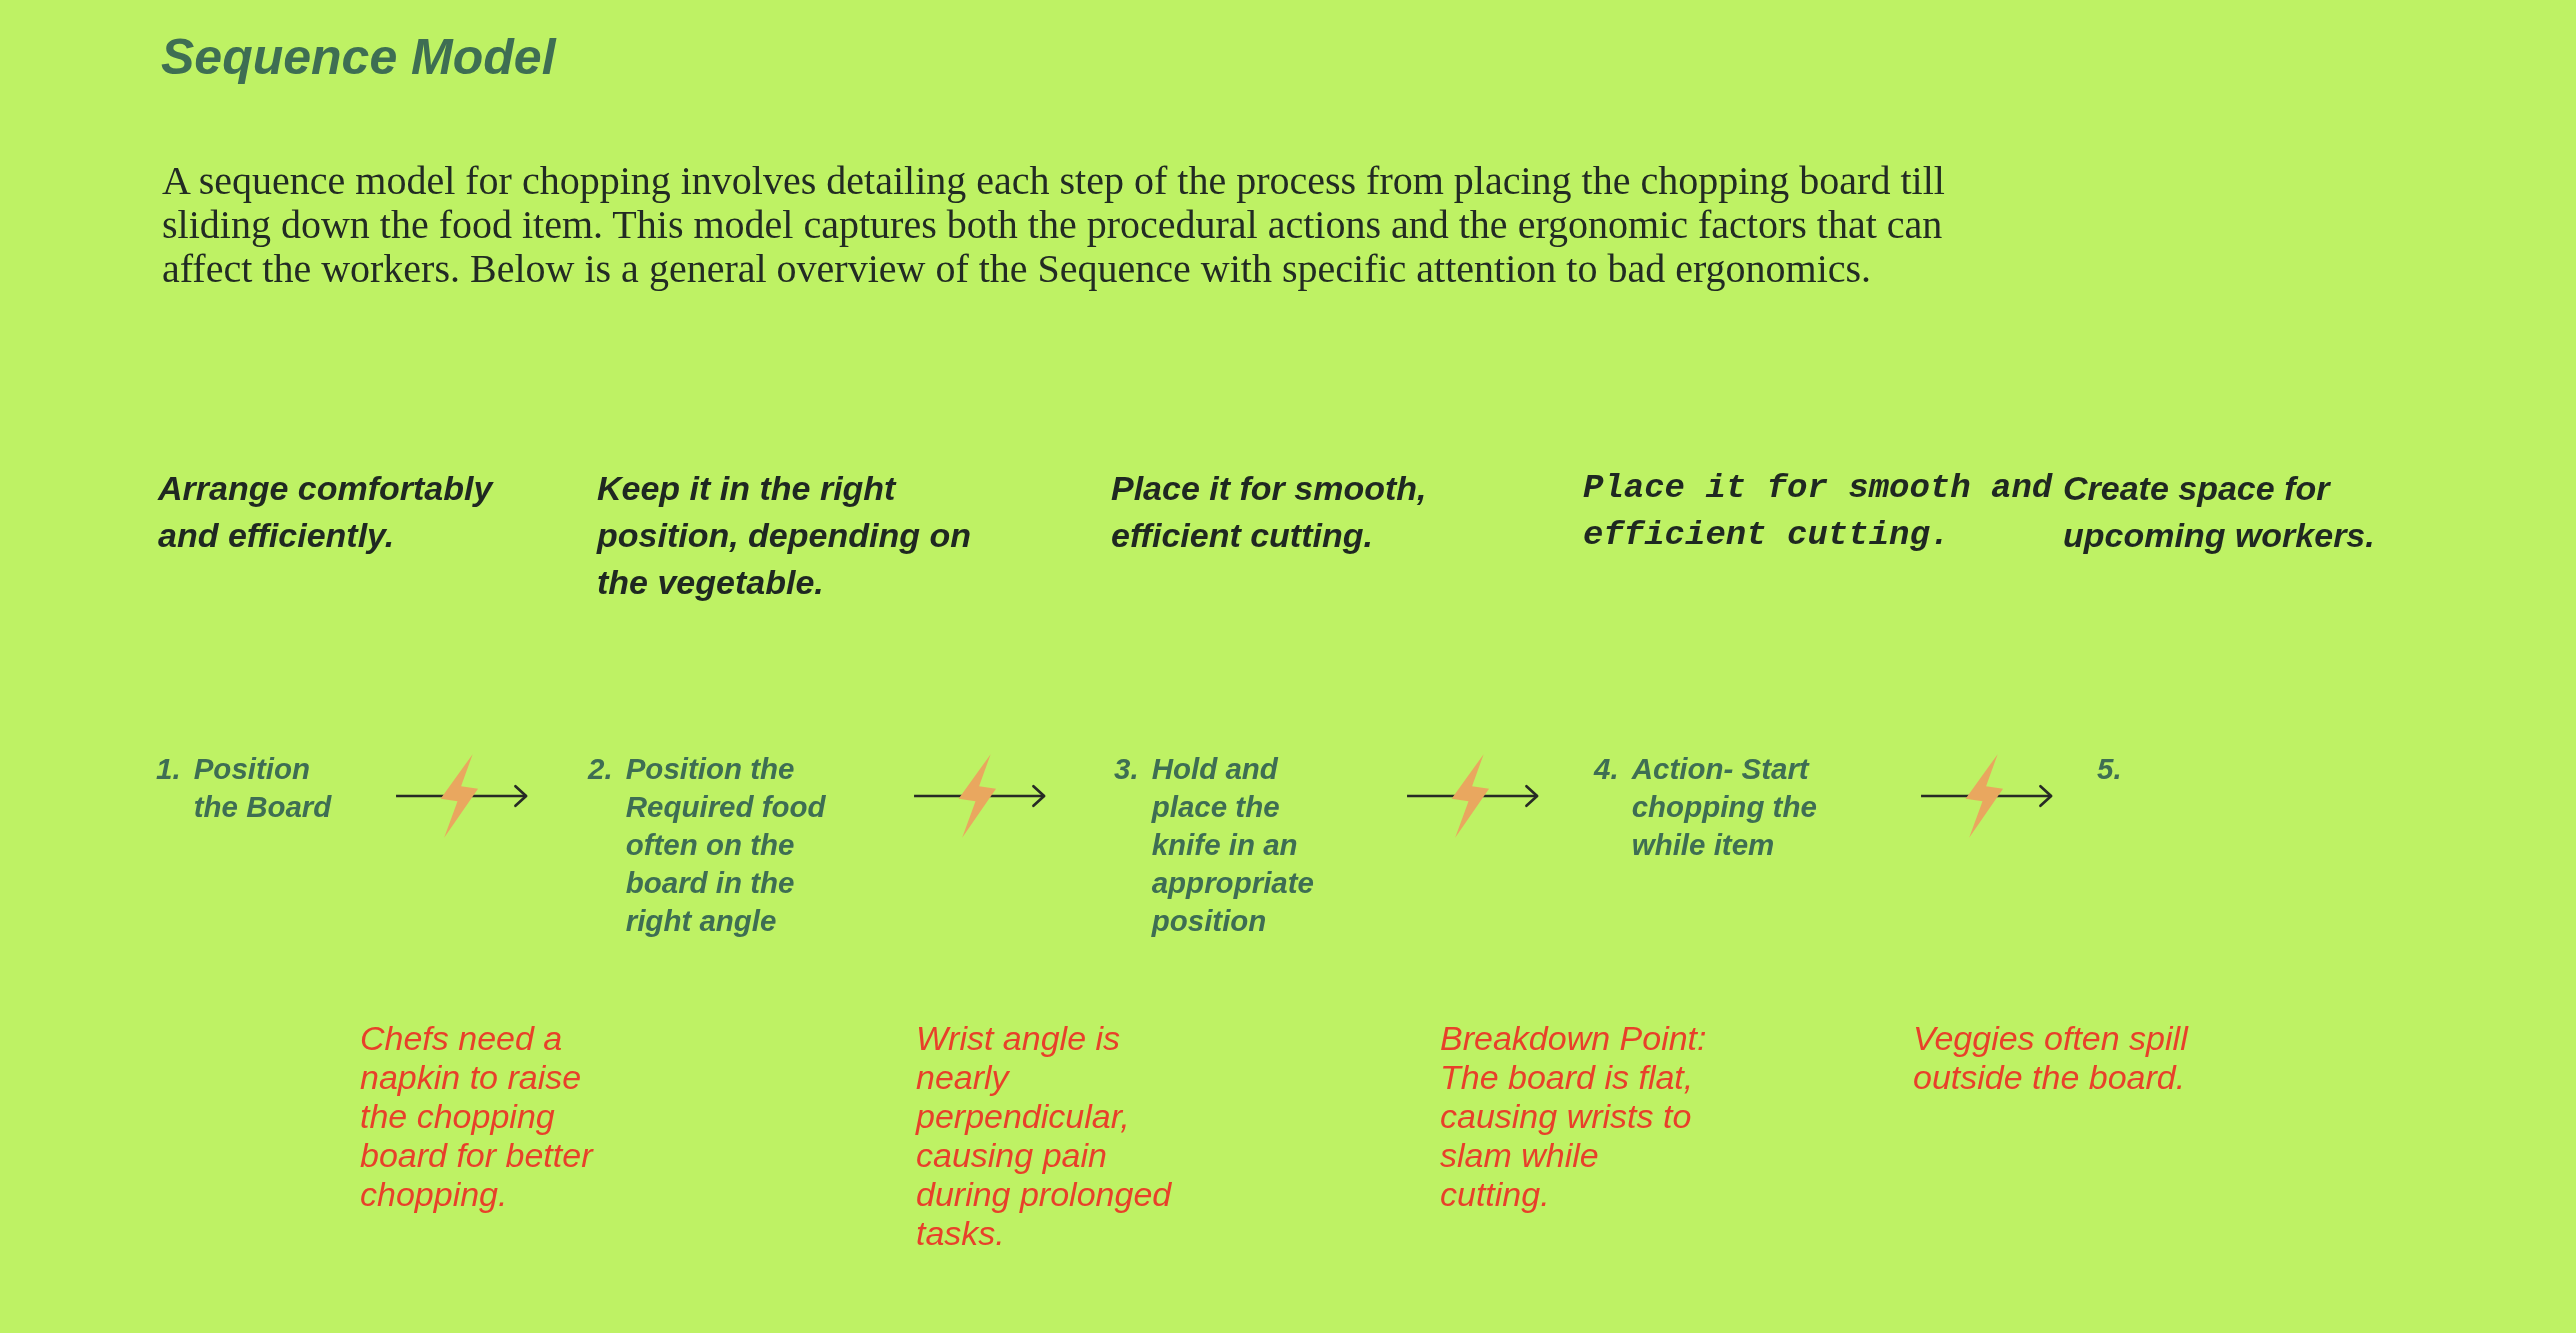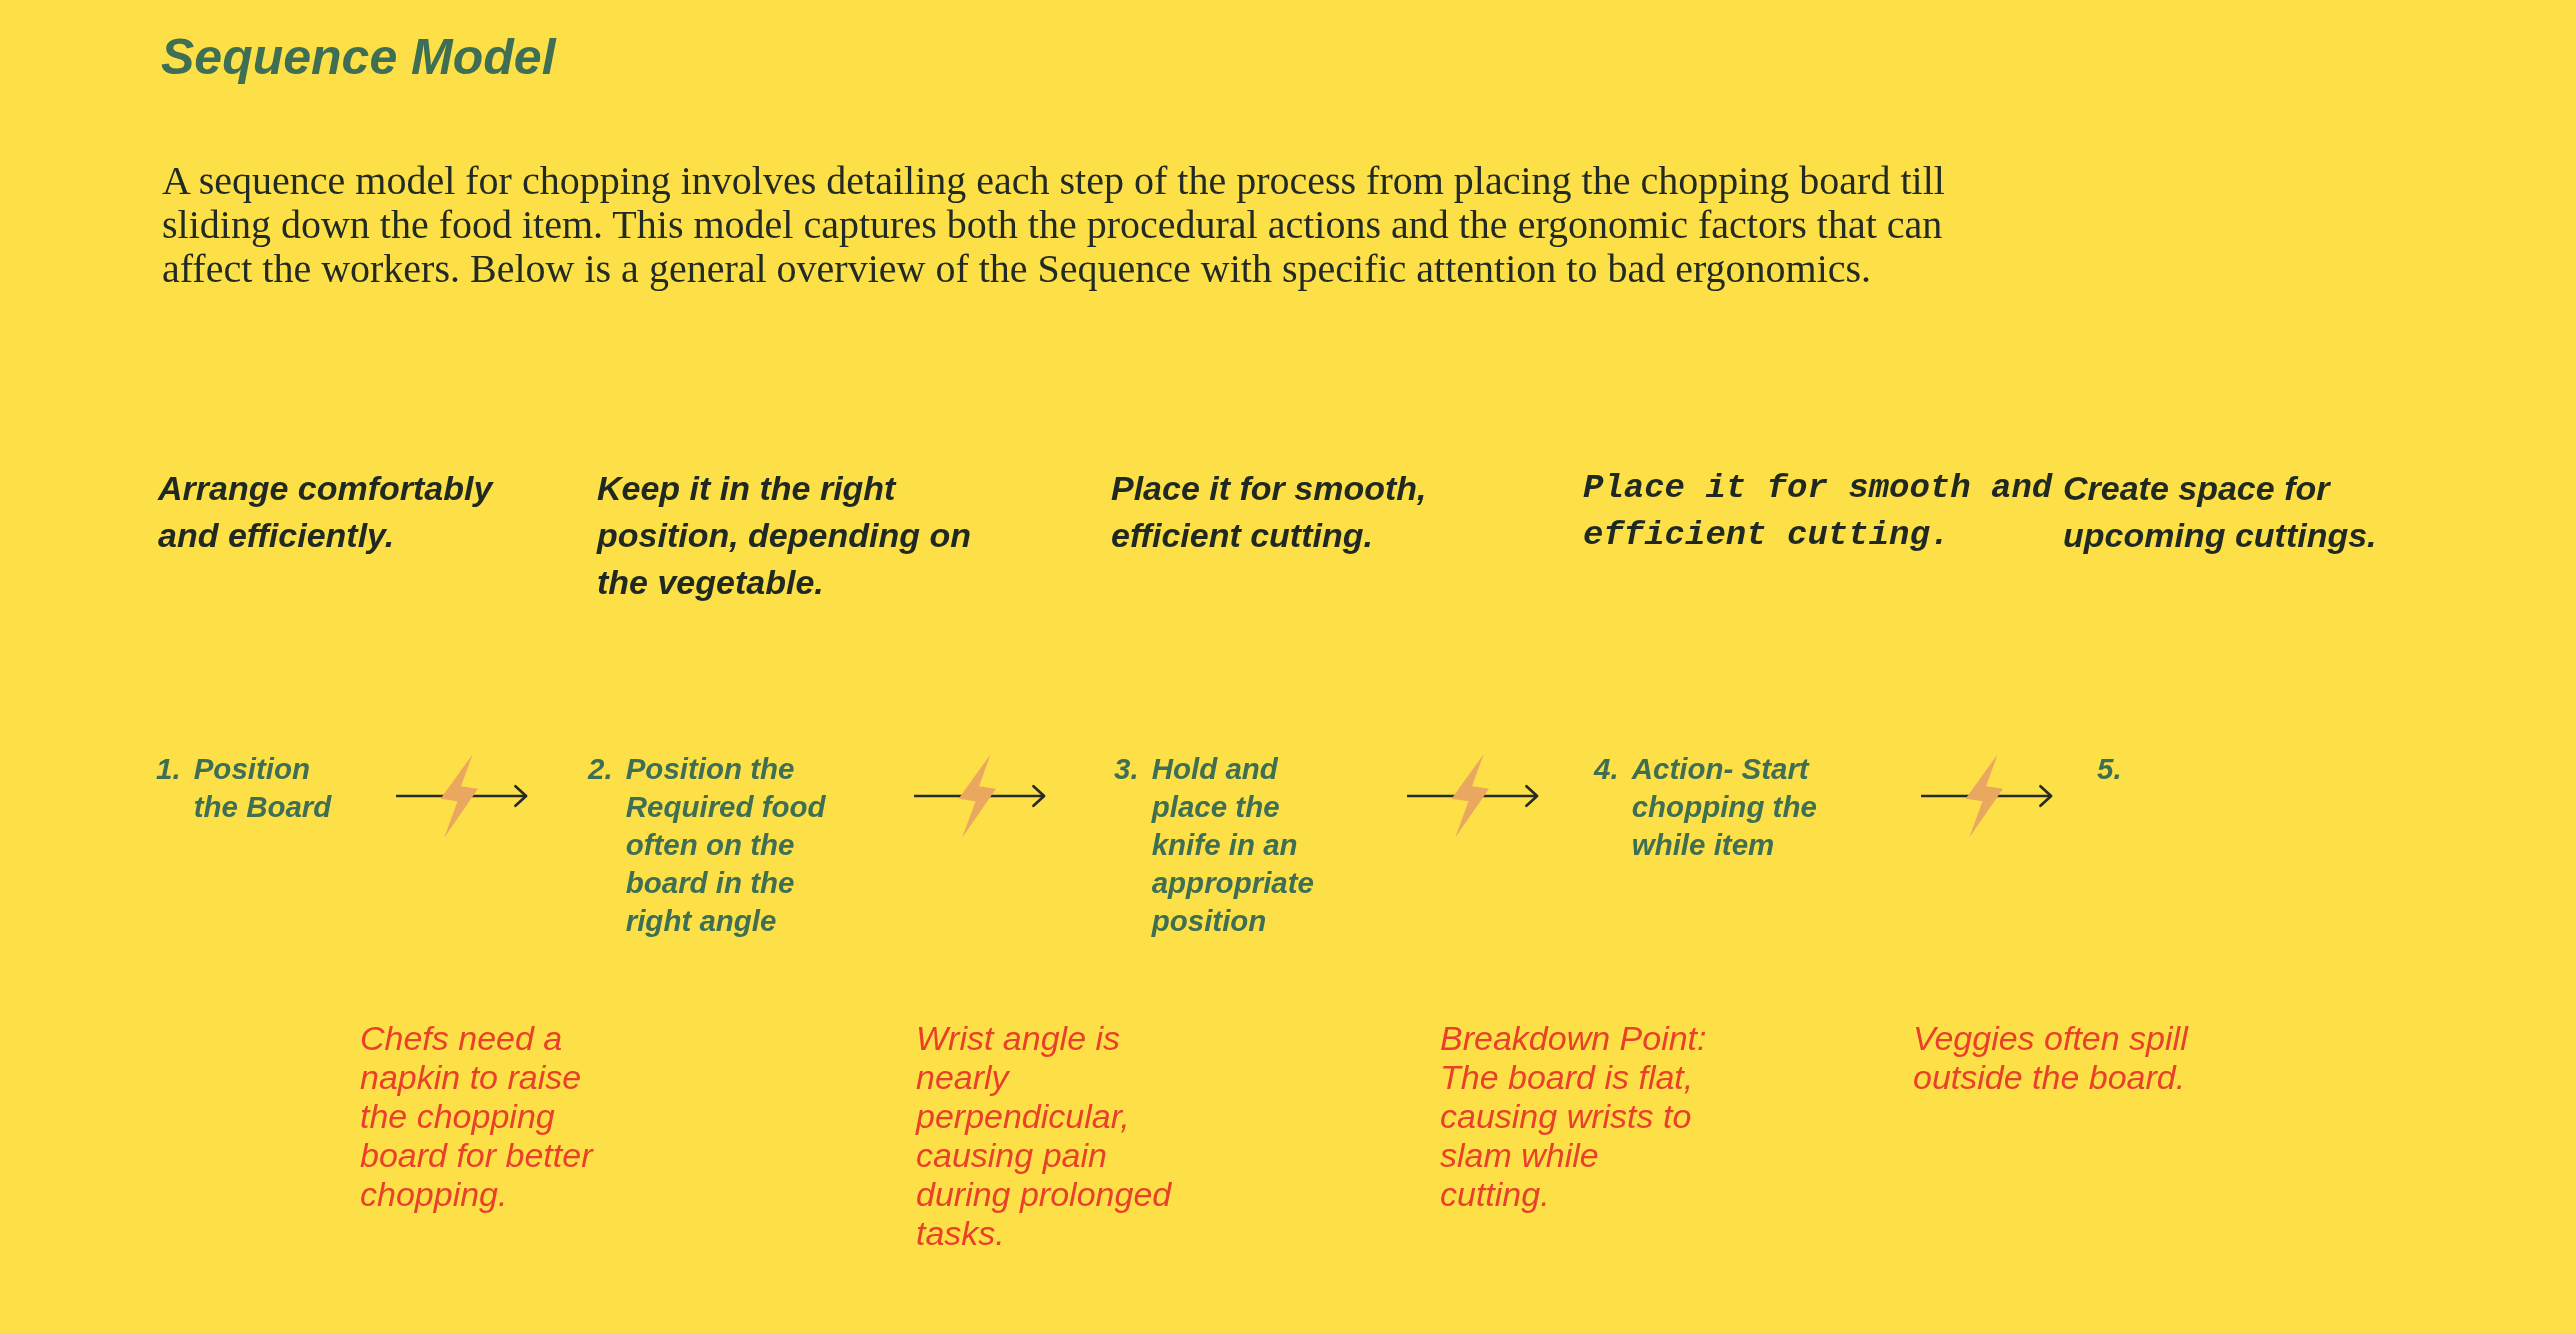--- a/index.html
+++ b/index.html
@@ -4,21 +4,21 @@
 <style>
   html, body {
     margin: 0;
     padding: 0;
     background: #EDE9DC;
   }
   .canvas {
     position: relative;
     width: 2576px;
     height: 1334px;
-    background: #fde047;
+    background: #bef264;
     overflow: hidden;
     font-family: "Liberation Sans", sans-serif;
   }
   .title {
     position: absolute;
     left: 161px;
     top: 27px;
     margin: 0;
     font-family: "Liberation Sans", sans-serif;
     font-style: italic;
@@ -123,21 +123,21 @@
   <p class="hint hint-1">Keep it in the right
 position, depending on
 the vegetable.</p>
   <p class="hint hint-0">Arrange comfortably
 and efficiently.</p>
   <p class="hint hint-2">Place it for smooth,
 efficient cutting.</p>
   <p class="hint hint-3">Place it for smooth and
 efficient cutting.</p>
   <p class="hint hint-4">Create space for
-upcoming cuttings.</p>
+upcoming workers.</p>
 
   <div class="step step-0">
     <span class="num">1.</span>
     <span class="label">Position
 the Board</span>
   </div>
   <div class="step step-1">
     <span class="num">2.</span>
     <span class="label">Position the
 Required food

